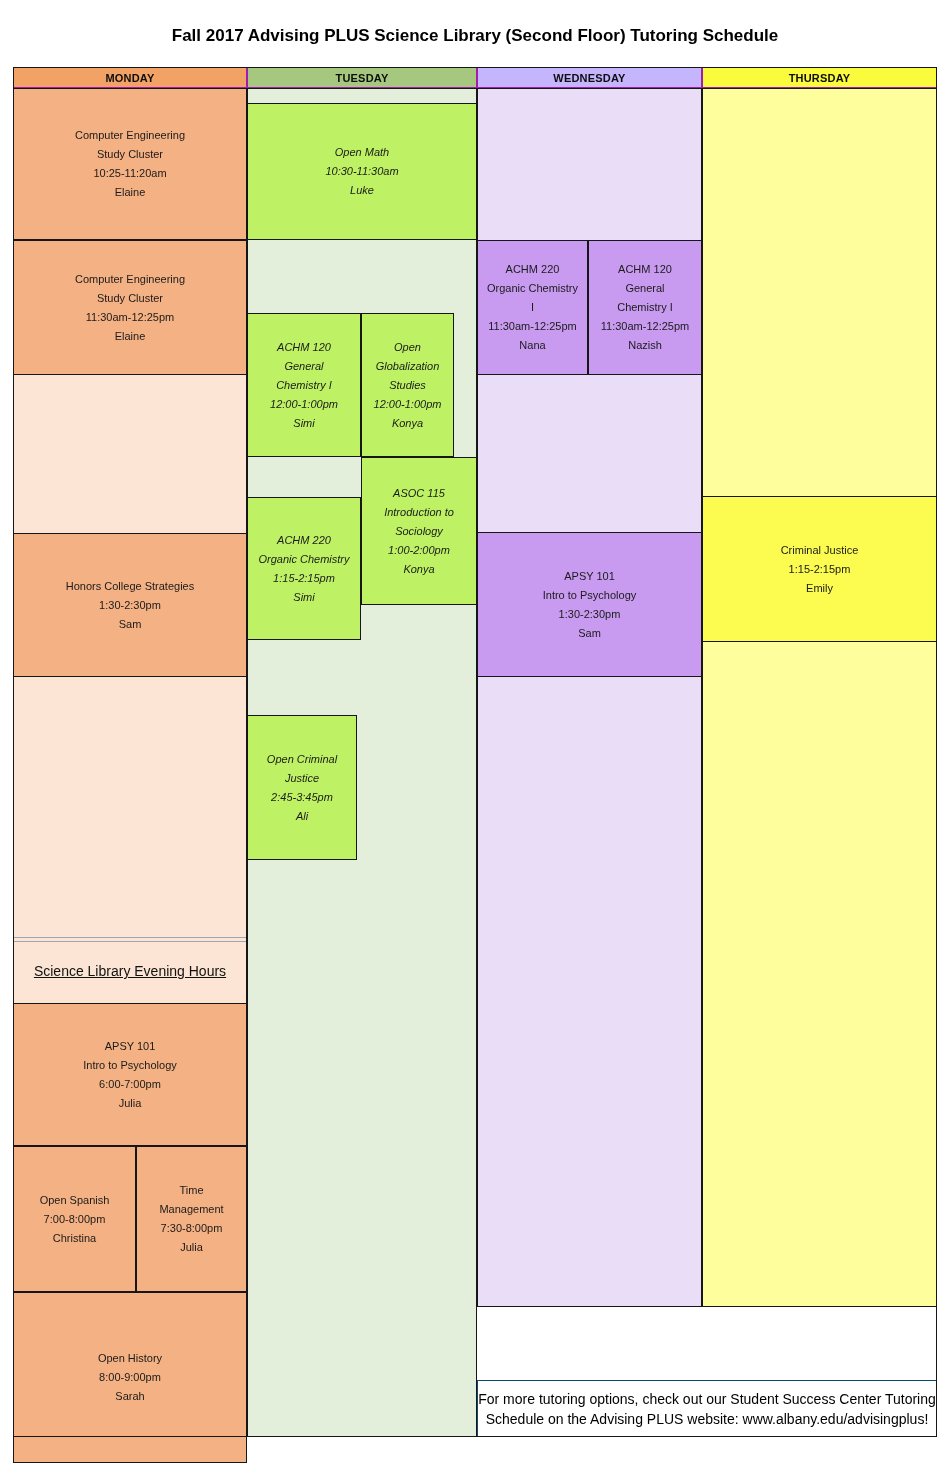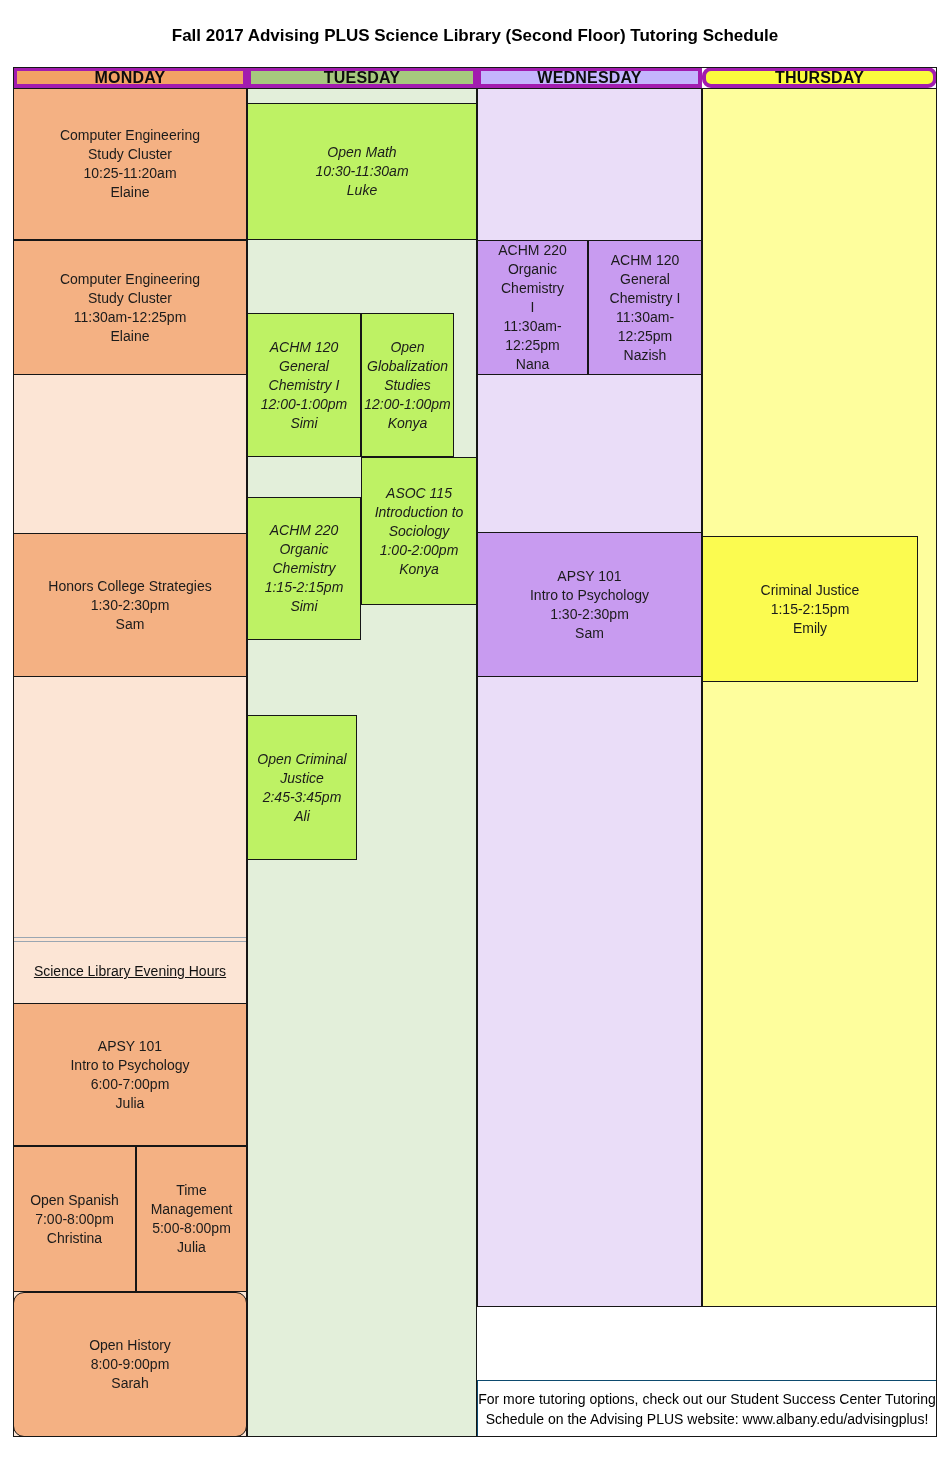--- a/index.html
+++ b/index.html
@@ -6,30 +6,30 @@
   .page {
     position: relative; width: 950px; height: 1468px;
     background: #ffffff; overflow: hidden;
     font-family: "Liberation Sans", sans-serif; color: #1b1b1b;
   }
   .title {
     position: absolute; left: 0; top: 26px; width: 950px;
     text-align: center; font-weight: bold; font-size: 17px; color: #000;
   }
   .hdr {
-    position: absolute; box-sizing: border-box; border: 4px solid #a21caf;
+    position: absolute; box-sizing: border-box; border: 1px solid #a21caf;
     display: flex; align-items: center; justify-content: center;
-    font-weight: bold; font-size: 16px; color: #0d0d0d; letter-spacing: .2px;
+    font-weight: bold; font-size: 11px; color: #0d0d0d; letter-spacing: .2px;
   }
   .colbg { position: absolute; box-sizing: border-box; border: 1px solid #161616; }
   .cell {
     position: absolute; box-sizing: border-box; border: 1px solid #161616;
     display: flex; align-items: center; justify-content: center;
     text-align: center; white-space: pre-line;
-    font-size: 14px; line-height: 19px; color: #1b1b1b;
+    font-size: 11px; line-height: 19px; color: #1b1b1b;
   }
   .note {
     position: absolute; display: flex; align-items: center; justify-content: center;
     text-align: center; font-size: 14px; color: #111;
   }
   .underline { text-decoration: underline; }
   .dline {
     position: absolute; box-sizing: border-box; height: 5px;
     border-top: 1.5px solid #9AA6B2; border-bottom: 1.5px solid #9AA6B2;
   }
@@ -75,21 +75,21 @@
   <div class="title">Fall 2017 Advising PLUS Science Library (Second Floor) Tutoring Schedule</div>
 
   <div class="colbg mon-l" style="left:13px; top:88px; width:234px; height:1349px;"></div>
   <div class="colbg tue-l" style="left:247px; top:88px; width:230px; height:1349px;"></div>
   <div class="colbg wed-l" style="left:477px; top:88px; width:225px; height:1219px;"></div>
   <div class="colbg thu-l" style="left:702px; top:88px; width:235px; height:1219px;"></div>
 
   <div class="hdr mon-h" style="left:13px; top:67px; width:234px; height:21px;">MONDAY</div>
   <div class="hdr tue-h" style="left:247px; top:67px; width:230px; height:21px;">TUESDAY</div>
   <div class="hdr wed-h" style="left:477px; top:67px; width:225px; height:21px;">WEDNESDAY</div>
-  <div class="hdr thu-h" style="left:702px; top:67px; width:235px; height:21px;border-radius:9px;">THURSDAY</div>
+  <div class="hdr thu-h" style="left:702px; top:67px; width:235px; height:21px;">THURSDAY</div>
 
   <div class="cell mon-f" style="left:13px; top:88px; width:234px; height:152px;">Computer Engineering
 Study Cluster
 10:25-11:20am
 Elaine</div>
   <div class="cell mon-f" style="left:13px; top:240px; width:234px; height:135px;">Computer Engineering
 Study Cluster
 11:30am-12:25pm
 Elaine</div>
   <div class="cell mon-f" style="left:13px; top:533px; width:234px; height:144px;">Honors College Strategies
@@ -99,23 +99,23 @@
   <div class="note underline" style="left:13px; top:942px; width:234px; height:58px;">Science Library Evening Hours</div>
   <div class="cell mon-f" style="left:13px; top:1003px; width:234px; height:143px;">APSY 101
 Intro to Psychology
 6:00-7:00pm
 Julia</div>
   <div class="cell mon-f" style="left:13px; top:1146px; width:123px; height:146px;">Open Spanish
 7:00-8:00pm
 Christina</div>
   <div class="cell mon-f" style="left:136px; top:1146px; width:111px; height:146px;">Time
 Management
-5:00-8:00pm
+7:30-8:00pm
 Julia</div>
-  <div class="cell mon-f" style="left:13px; top:1292px; width:234px; height:145px;border-radius:11px;">Open History
+  <div class="cell mon-f" style="left:13px; top:1292px; width:234px; height:171px;">Open History
 8:00-9:00pm
 Sarah</div>
 
   <div class="cell tue-f" style="left:247px; top:103px; width:230px; height:137px;">Open Math
 10:30-11:30am
 Luke</div>
   <div class="cell tue-f" style="left:247px; top:313px; width:114px; height:144px;">ACHM 120
 General
 Chemistry I
 12:00-1:00pm
@@ -147,21 +147,21 @@
   <div class="cell wed-f" style="left:588px; top:240px; width:114px; height:135px;">ACHM 120
 General
 Chemistry I
 11:30am-12:25pm
 Nazish</div>
   <div class="cell wed-f" style="left:477px; top:532px; width:225px; height:145px;">APSY 101
 Intro to Psychology
 1:30-2:30pm
 Sam</div>
 
-  <div class="cell thu-f" style="left:702px; top:496px; width:216px; height:146px;margin-top:40px;">Criminal Justice
+  <div class="cell thu-f" style="left:702px; top:496px; width:235px; height:146px;">Criminal Justice
 1:15-2:15pm
 Emily</div>
 
 
   <div class="footer-box">For more tutoring options, check out our Student Success Center Tutoring
 Schedule on the Advising PLUS website: www.albany.edu/advisingplus!</div>
 
   <div class="outline"></div>
 
 </div>

